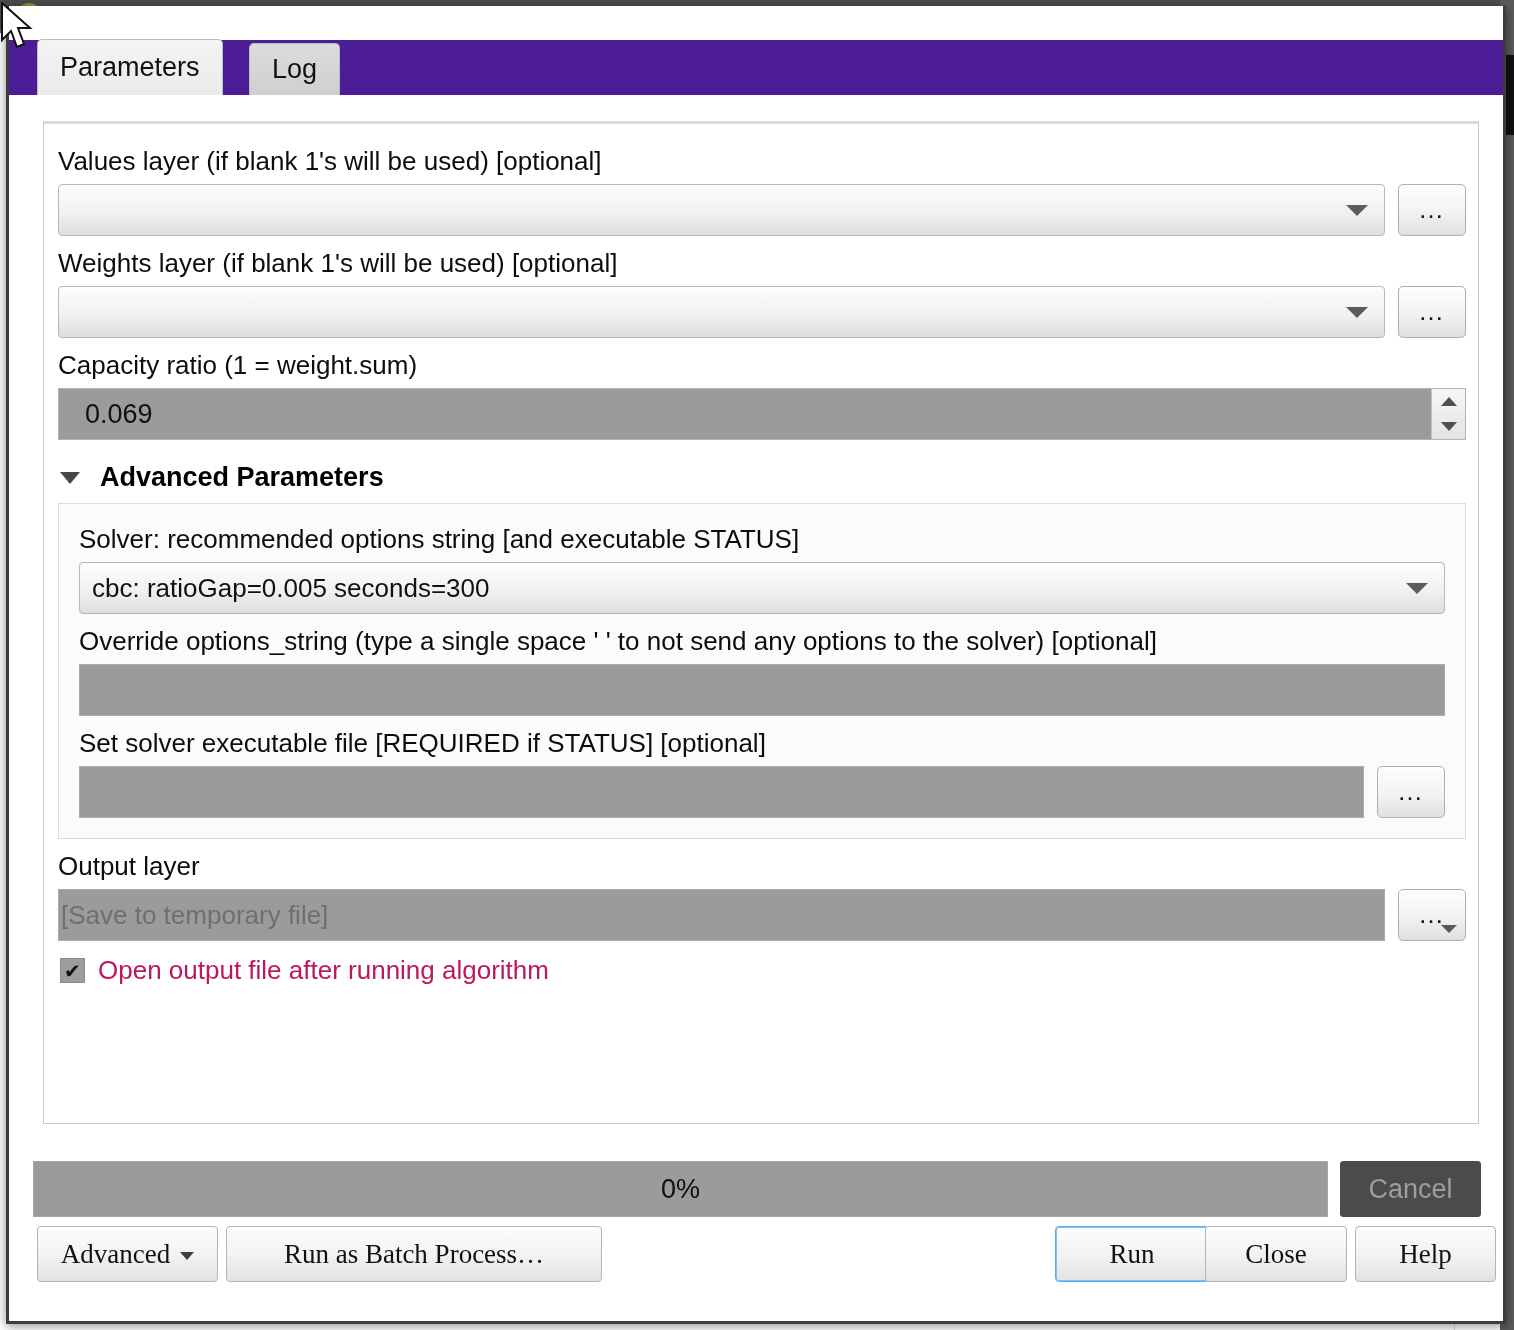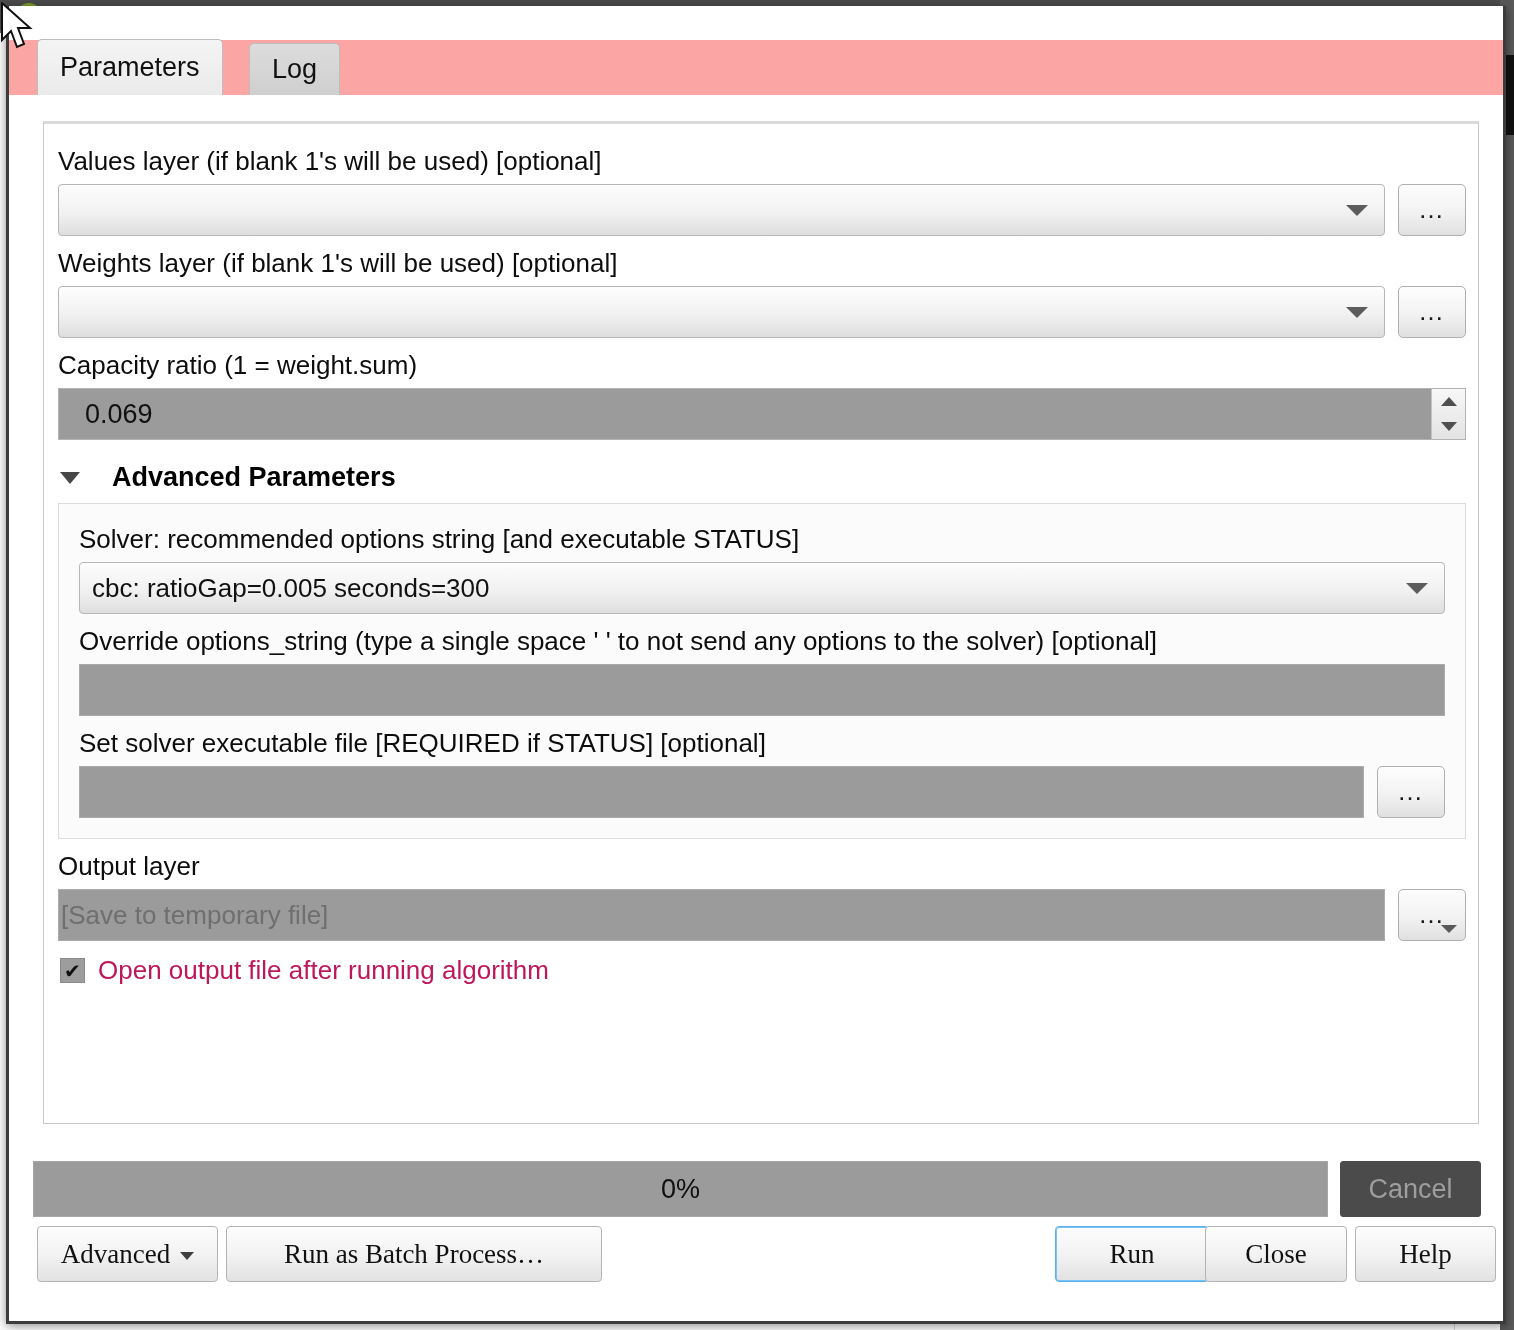--- a/index.html
+++ b/index.html
@@ -89,21 +89,21 @@
     color: #b9b9b9; font-size: 19px;
     display: flex; align-items: center; justify-content: center;
     cursor: default;
   }
   #win-min { right: 42px; }
   #win-close { right: 6px; font-size: 22px; }
 
   
   #tabbar {
     position: absolute; left: 0; top: 34px; width: 1494px; height: 55px;
-    background: #fca5a5;
+    background: #4c1d95;
     padding-left: 40px;
   }
   .tab {
     position: absolute; bottom: 0;
     height: 52px;
     padding: 0 22px;
     display: flex; align-items: center;
     font-size: 27px;
     color: #111;
     border: 1px solid #bdbdbd;
@@ -229,21 +229,21 @@
     background: #9b9b9b;
     border: 1px solid #ababab;
     display: flex; align-items: center;
     padding-left: 2px;
     font-size: 26px; color: #2a2a2a;
   }
   .grey-input.placeholder { color: #6f6f6f; }
 
   
   #adv-header {
-    display: flex; align-items: center; gap: 32px;
+    display: flex; align-items: center; gap: 20px;
     margin: 22px 0 10px 2px;
   }
   #adv-triangle {
     width: 0; height: 0;
     border-left: 10px solid transparent;
     border-right: 10px solid transparent;
     border-top: 12px solid #474747;
   }
   #adv-title {
     font-size: 27px; font-weight: bold; color: #000;

